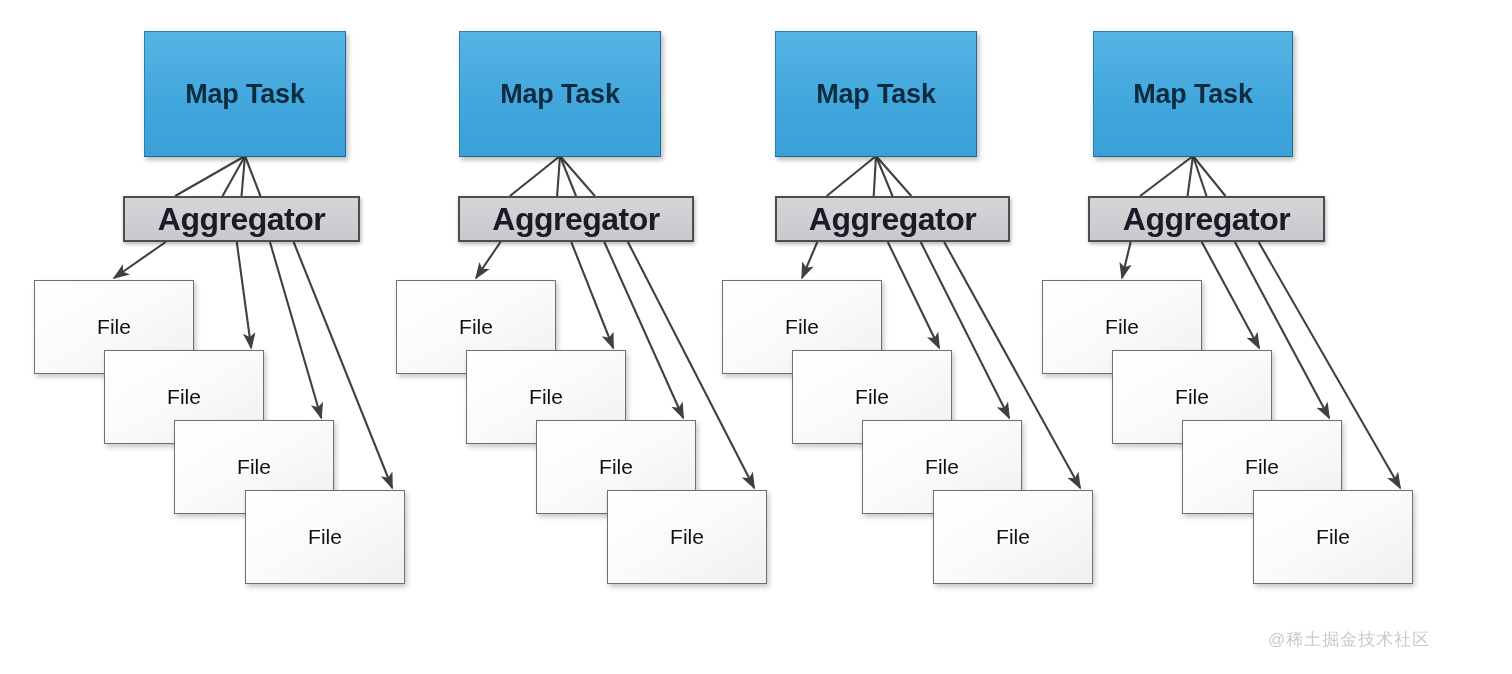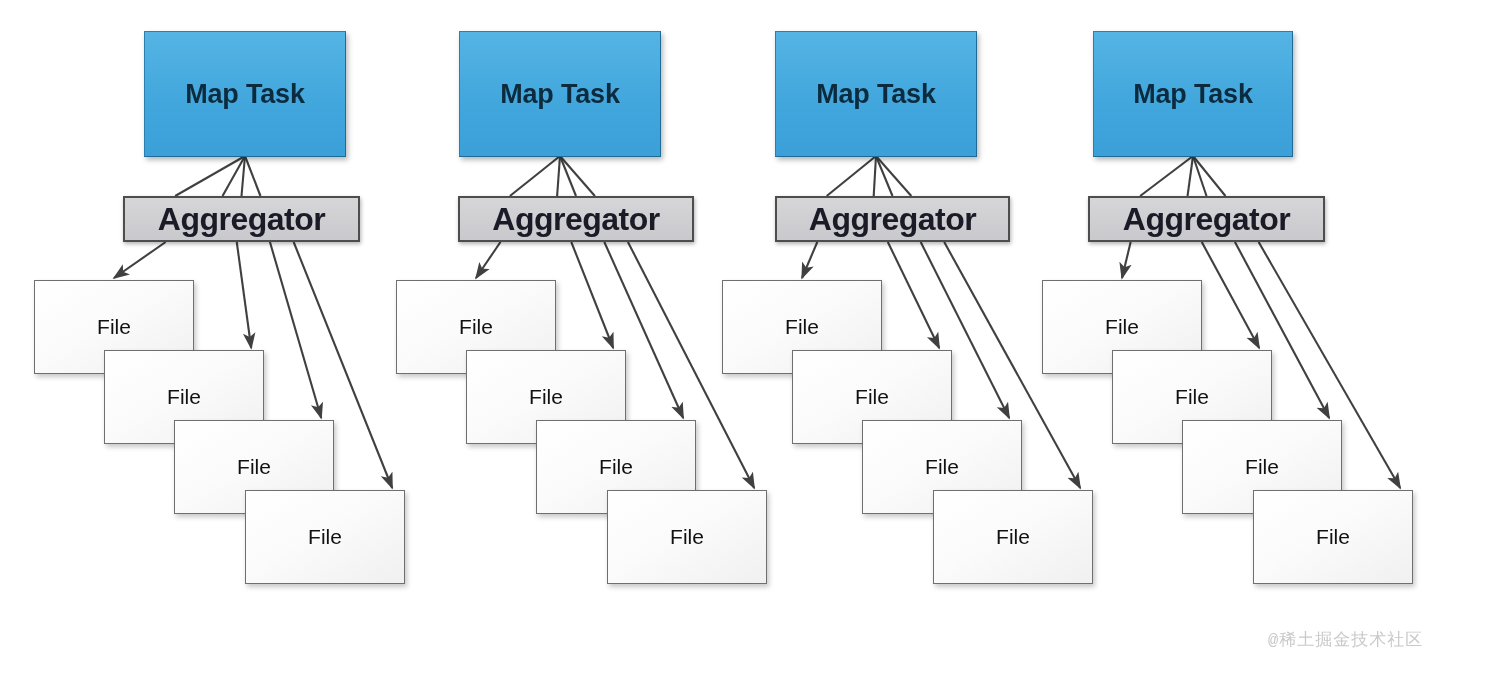--- a/index.html
+++ b/index.html
@@ -187,15 +187,15 @@
         <span>File</span>
       </div>
       <div class="node file" style="left: 1253px; top: 490px; width: 160px; height: 94px;">
         <span>File</span>
       </div>
       <div class="node aggregator" style="left: 1088px; top: 196px; width: 237px; height: 46px;">
         <span>Aggregator</span>
       </div>
     </div>
 
-  <div class="watermark" style="left: 1268px; top: 628px; font-family: Liberation Mono, monospace;">@稀土掘金技术社区</div>
+  <div class="watermark" style="left: 1268px; top: 628px;">@稀土掘金技术社区</div>
 
 </div>
 
 </body></html>

